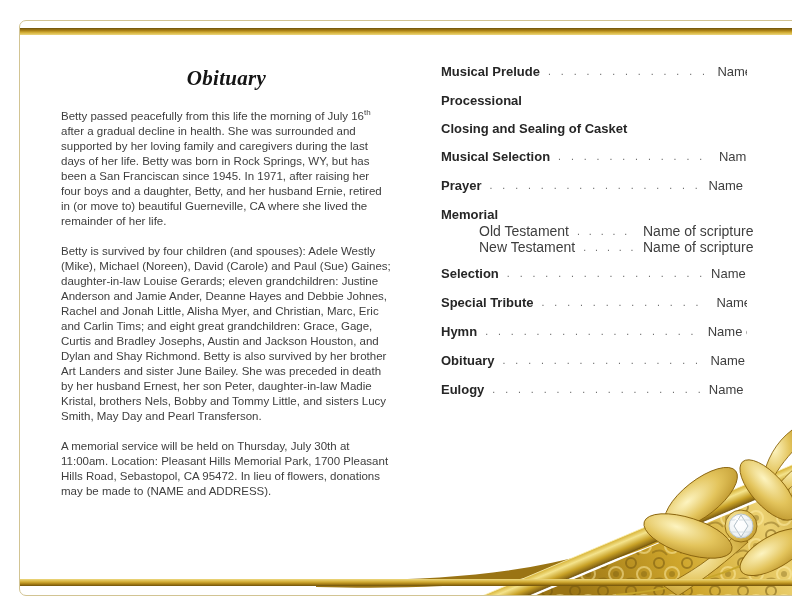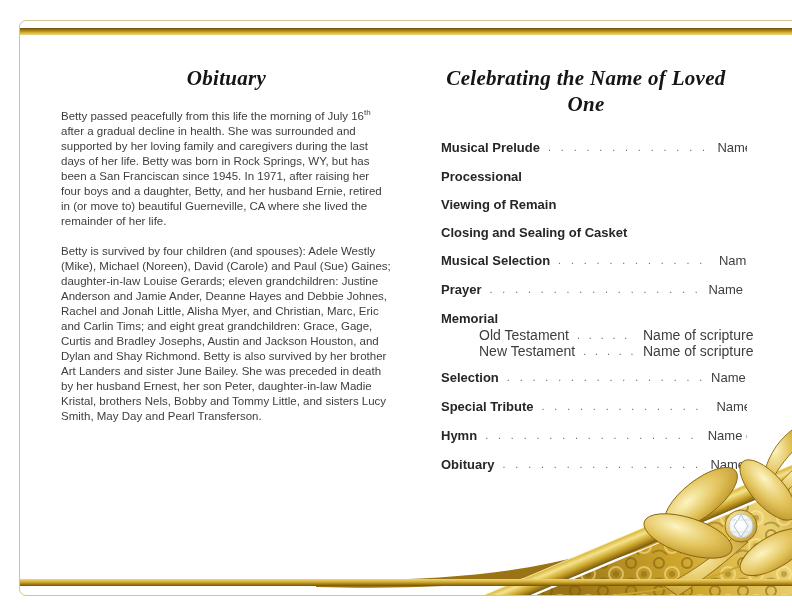--- a/index.html
+++ b/index.html
@@ -53,35 +53,32 @@
 <body>
 
 <div class="frame">
   <div class="band top"></div>
   <div class="band bottom"></div>
 
   <div class="col col-left">
     <h1 class="page-title">Obituary</h1>
     <p><span>Betty passed peacefully from this life the morning of July 16</span><sup>th</sup><span> after a gradual decline in health.  She was surrounded and supported by her loving family and caregivers during the last days of her life.  Betty was born in Rock Springs, WY, but has been a San Franciscan since 1945.  In 1971, after raising her four boys and a daughter, Betty, and her husband Ernie, retired in (or move to) beautiful Guerneville, CA where she lived the remainder of her life.</span></p>
     <p>Betty is survived by four children (and spouses): Adele Westly (Mike), Michael (Noreen), David (Carole) and Paul (Sue) Gaines;  daughter-in-law Louise Gerards;  eleven grandchildren: Justine Anderson and Jamie Ander, Deanne Hayes and Debbie Johnes, Rachel and Jonah Little, Alisha Myer, and Christian, Marc, Eric and Carlin Tims;  and eight great grandchildren: Grace, Gage, Curtis and Bradley Josephs, Austin and Jackson Houston, and Dylan and Shay Richmond.  Betty is also survived by her brother Art Landers and sister June Bailey.  She was preceded in death by her husband Ernest, her son Peter, daughter-in-law Madie Kristal, brothers Nels, Bobby and Tommy Little, and sisters Lucy Smith, May Day and Pearl Transferson.</p>
+    <p>A memorial service will be held on Thursday, July 30th at 11:00am.  Location:  Pleasant Hills Memorial Park, 1700 Pleasant Hills Road, Sebastopol, CA 95472.  In lieu of flowers, donations may be made to (NAME and ADDRESS).</p>
   </div>
 
   <div class="col col-right">
-    <h1 class="page-title">Celebrating the Name of Loved One</h1>
 
     <div class="row">
       <span class="label">Musical Prelude</span>
       <span class="dots"></span>
       <span class="value">Name of song</span>
     </div>
     <div class="row">
       <span class="label">Processional</span>
-    </div>
-    <div class="row">
-      <span class="label">Viewing of Remain</span>
     </div>
     <div class="row">
       <span class="label">Closing and Sealing of Casket</span>
     </div>
     <div class="row">
       <span class="label">Musical Selection</span>
       <span class="dots"></span>
       <span class="value">Name of song</span>
     </div>
     <div class="row">
@@ -116,20 +113,25 @@
       <span class="dots"></span>
       <span class="value">Name of person</span>
     </div>
     <div class="row">
       <span class="label">Hymn</span>
       <span class="dots"></span>
       <span class="value">Name of person</span>
     </div>
     <div class="row">
       <span class="label">Obituary</span>
+      <span class="dots"></span>
+      <span class="value">Name of person</span>
+    </div>
+    <div class="row">
+      <span class="label">Eulogy</span>
       <span class="dots"></span>
       <span class="value">Name of person</span>
     </div>
   </div>
 
   <svg class="decor" width="500" height="180" viewBox="0 0 500 180" aria-hidden="true">
     <defs>
       <linearGradient id="gFil" gradientUnits="userSpaceOnUse" x1="260" y1="185" x2="500" y2="55">
         <stop offset="0" stop-color="#9a7414"></stop>
         <stop offset="0.4" stop-color="#cfa62c"></stop>

